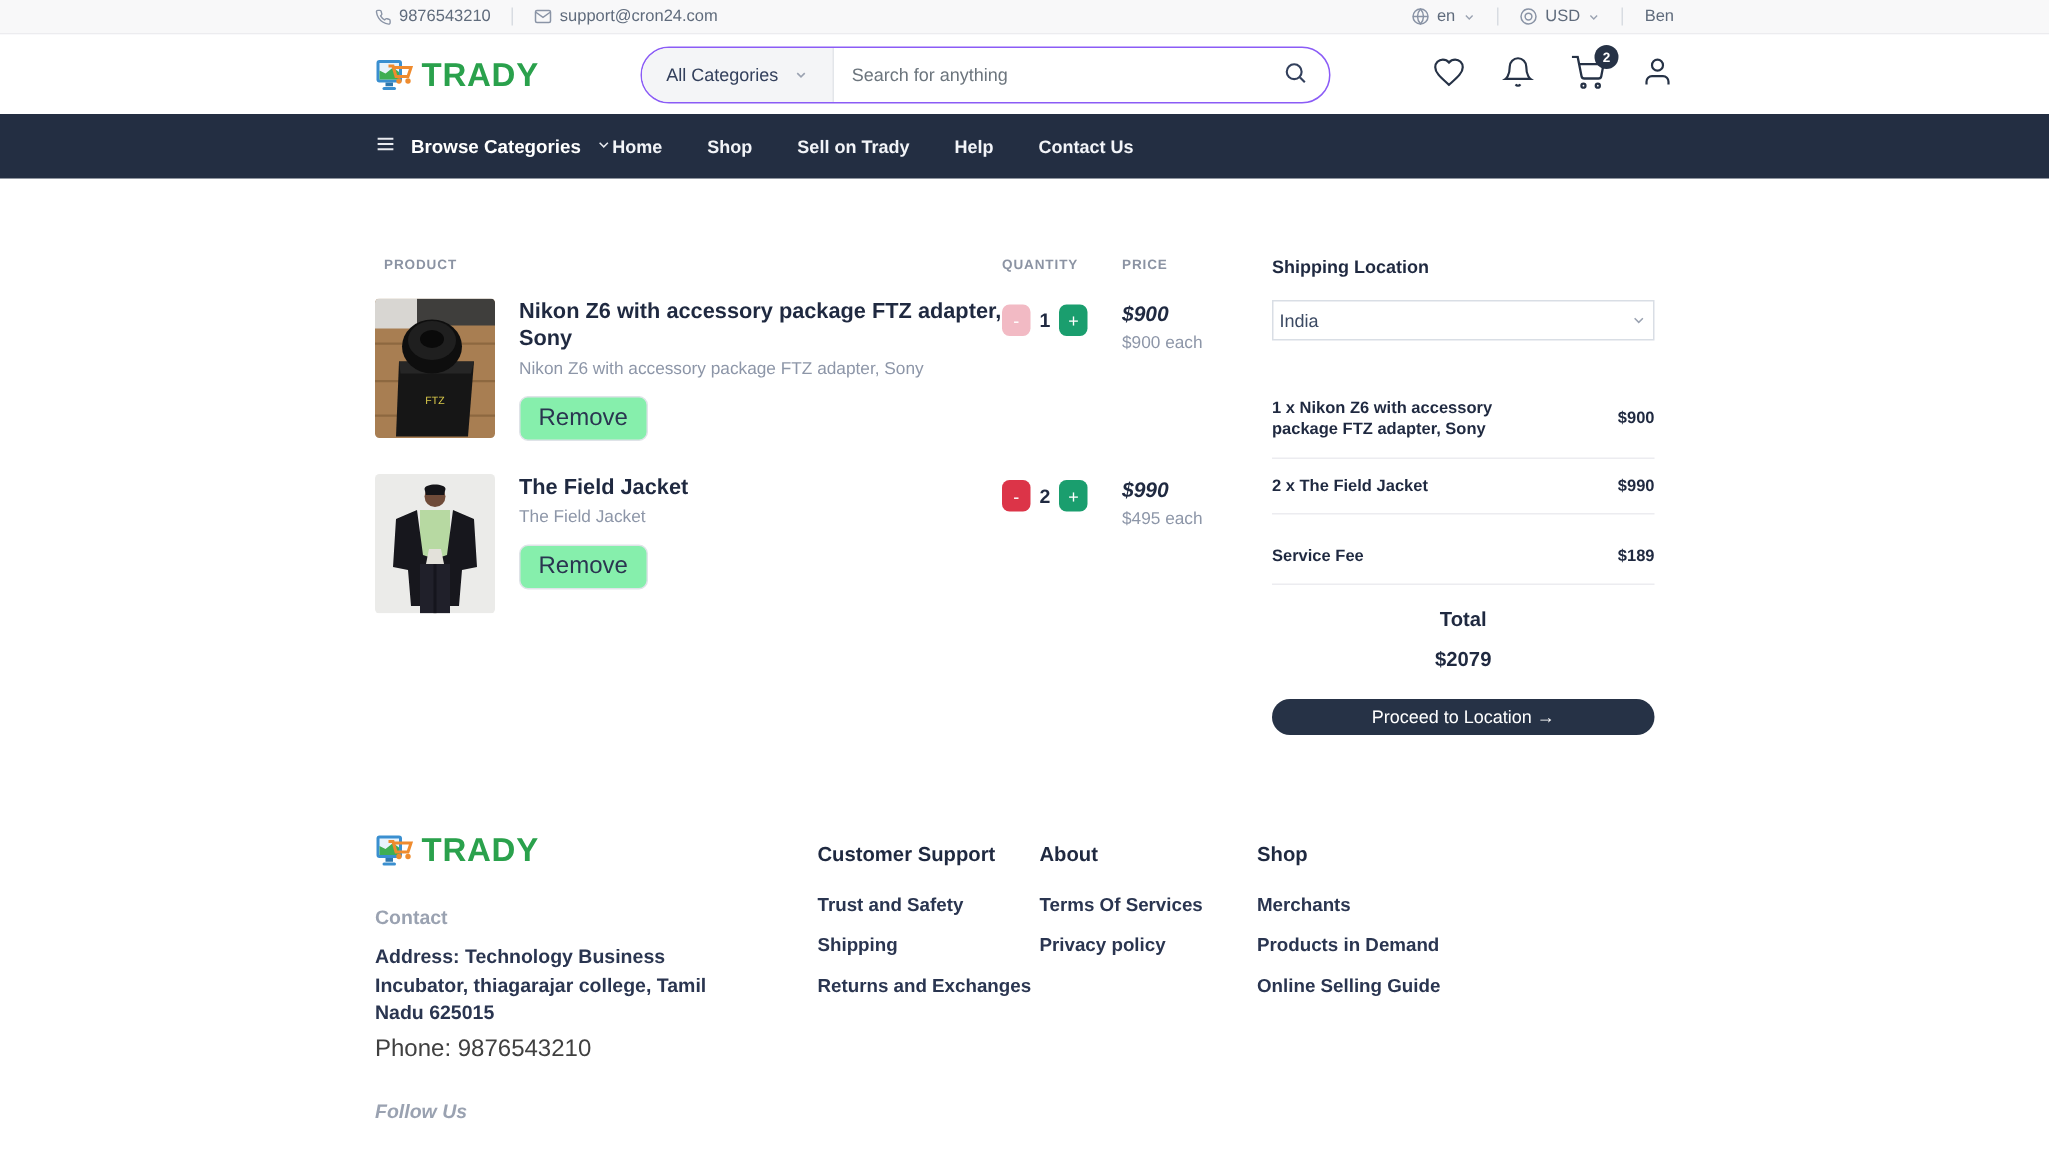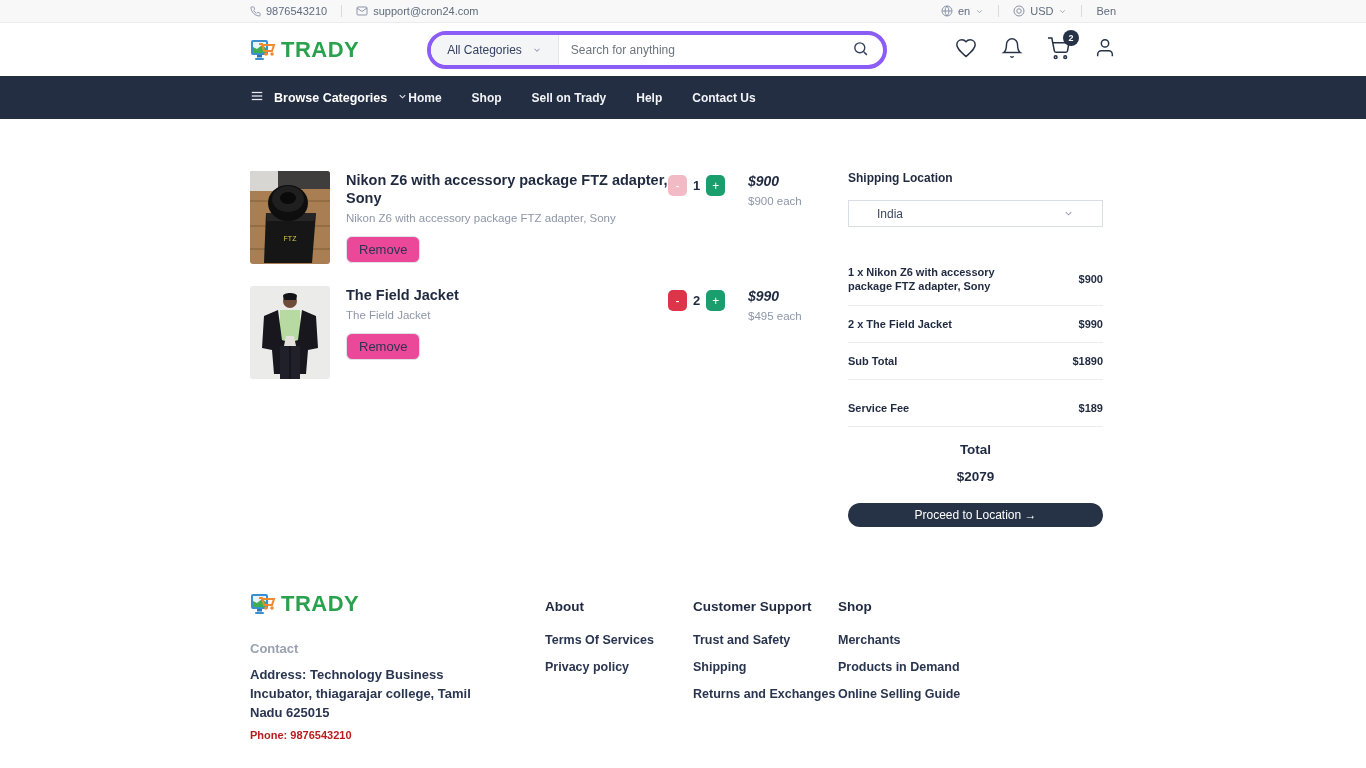--- a/index.html
+++ b/index.html
@@ -21,21 +21,21 @@
   .tb-item { display: flex; align-items: center; gap: 5px; }
   .tb-sep { width: 1px; height: 12px; background: #d8dce2; margin: 0 6px; }
   .tb-icon svg { display: block; stroke: #8a94a6; }
   .chev svg { display: block; stroke: #9aa2b1; }
 
   
   .header { background: #fff; height: 53px; }
   .header .container { display: flex; align-items: center; justify-content: space-between; height: 100%; }
   .brand { display: flex; align-items: center; gap: 4px; cursor: pointer; }
   .brand-text { font-size: 22px; font-weight: bold; color: #2aa14c; letter-spacing: 0.5px; }
-  .search-wrap { display: flex; align-items: center; width: 460px; height: 38px; border: 4px solid #8b5cf6; border-radius: 19px; overflow: hidden; background: #fff; }
+  .search-wrap { display: flex; align-items: center; width: 460px; height: 38px; border: 1px solid #8b5cf6; border-radius: 19px; overflow: hidden; background: #fff; }
   .cat-select { display: flex; align-items: center; gap: 10px; background: #f4f5f7; border-right: 1px solid #e3e6ea; height: 100%; padding: 0 16px; font-size: 12px; color: #33405c; cursor: pointer; white-space: nowrap; }
   .search-input { flex: 1; border: none; outline: none; height: 100%; padding: 0 12px; font-size: 12px; font-family: "Liberation Sans", sans-serif; color: #333; background: transparent; }
   .search-input::placeholder { color: #6c757d; }
   .search-btn { background: none; border: none; padding: 0 14px 0 6px; cursor: pointer; display: flex; align-items: center; }
   .hdr-icons { display: flex; align-items: center; gap: 24px; }
   .hdr-icon { position: relative; cursor: pointer; display: flex; }
   .hdr-icon svg { stroke: #263246; }
   .cart-badge { position: absolute; top: -7px; right: -9px; background: #263246; color: #fff; font-size: 9px; font-weight: bold; width: 16px; height: 16px; border-radius: 50%; display: flex; align-items: center; justify-content: center; }
 
   
@@ -49,48 +49,48 @@
   
   .main { margin-top: 52px; }
   .main .container { display: flex; gap: 38px; align-items: flex-start; }
   .cart-col { width: 560px; }
   .cart-head { display: grid; grid-template-columns: 418px 80px 1fr; font-size: 9px; font-weight: bold; letter-spacing: 0.6px; color: #8b93a3; margin-bottom: 18px; }
   .cart-head .ph { padding-left: 6px; }
   .cart-row { display: grid; grid-template-columns: 96px 322px 80px 1fr; margin-bottom: 22px; }
   .p-img { width: 80px; height: 93px; border-radius: 3px; overflow: hidden; display: block; }
   .p-title { font-size: 14.5px; font-weight: bold; color: #1f2940; line-height: 1.25; }
   .p-sub { font-size: 11.5px; color: #8d96a8; margin-top: 5px; }
-  .remove-btn { margin-top: 12px; background: #ec4899; border: 1px solid #dfe3e8; border-radius: 6px; padding: 5px 12px; font-size: 13px; color: #2a3550; font-family: "Liberation Sans", sans-serif; cursor: pointer; }
+  .remove-btn { margin-top: 12px; background: #86efac; border: 1px solid #dfe3e8; border-radius: 6px; padding: 5px 12px; font-size: 16px; color: #2a3550; font-family: "Liberation Sans", sans-serif; cursor: pointer; }
   .qty { display: flex; align-items: flex-start; gap: 6px; padding-top: 4px; }
   .qty-btn { width: 19px; height: 21px; border: none; border-radius: 5px; color: #fff; font-size: 12px; line-height: 1; cursor: pointer; font-family: "Liberation Sans", sans-serif; }
   .qty-minus-soft { background: #f2bac4; }
   .qty-minus { background: #dc3448; }
   .qty-plus { background: #1a9e6e; }
   .qty-num { font-size: 13px; font-weight: bold; color: #1f2940; padding-top: 3px; }
   .price-main { font-size: 14px; font-weight: bold; font-style: italic; color: #1f2940; padding-top: 2px; }
   .price-each { font-size: 11.5px; color: #8d96a8; margin-top: 6px; }
 
   
   .summary-col { width: 255px; }
   .ship-heading { font-size: 12px; font-weight: bold; color: #1f2940; margin-bottom: 15px; }
-  .ship-select { display: flex; align-items: center; justify-content: space-between; border: 1px solid #d9dee5; border-radius: 0; height: 27px; padding: 0 28px; font-size: 12px; color: #3c4a63; cursor: pointer; background: #fff; }
+  .ship-select { display: flex; align-items: center; justify-content: space-between; border: 1px solid #d9dee5; border-radius: 0; height: 27px; padding: 0 4px; font-size: 12px; color: #3c4a63; cursor: pointer; background: #fff; }
   .sum-lines { margin-top: 27px; }
   .sum-line { display: flex; justify-content: space-between; align-items: center; gap: 10px; padding: 11px 0; border-bottom: 1px solid #ececf0; font-size: 11px; font-weight: bold; color: #1f2940; }
   .sum-line .lbl { max-width: 175px; line-height: 1.3; }
   .sum-line.fee { margin-top: 10px; }
   .sum-line.total { border-bottom: none; font-size: 13.5px; padding-top: 14px; flex-direction: column; }
   .checkout-btn { width: 100%; margin-top: 8px; background: #263246; color: #fff; border: none; border-radius: 12px; height: 24px; font-size: 12px; font-family: "Liberation Sans", sans-serif; cursor: pointer; }
 
   
   .footer { margin-top: 62px; }
   .footer .container.cols { display: grid; grid-template-columns: 295px 148px 145px 1fr; }
   .f-contact-head, .f-follow-head { font-size: 13px; font-weight: bold; color: #9aa2b1; }
   .f-contact-head { margin-top: 22px; }
   .f-addr { margin-top: 10px; font-size: 13px; font-weight: bold; color: #2a3550; line-height: 1.45; width: 250px; }
-  .f-phone { margin-top: 6px; font-size: 11px; font-weight: bold; color: #b91c1c; }
+  .f-phone { margin-top: 6px; font-size: 16px; font-weight: normal; color: #404040; }
   .f-follow-head { margin-top: 24px; font-style: italic; }
   .f-col-head { font-size: 13.5px; font-weight: bold; color: #1f2940; padding-top: 10px; }
   .f-links { list-style: none; margin-top: 18px; }
   .f-links li { margin-bottom: 12px; }
   .f-link { font-size: 12.5px; font-weight: bold; color: #2a3550; cursor: pointer; text-decoration: none; }
 </style>
 </head>
 <body>
 
 <div class="topbar">
@@ -252,20 +252,25 @@
       <a class="nav-link">Help</a>
       <a class="nav-link">Contact Us</a>
     </div>
   </div>
 </div>
 
 <div class="main">
   <div class="container">
 
     <div class="cart-col">
+      <div class="cart-head">
+        <span class="ph">PRODUCT</span>
+        <span>QUANTITY</span>
+        <span>PRICE</span>
+      </div>
 
       <div class="cart-row">
         <span class="p-img">
           <svg width="80" height="93" viewBox="0 0 80 93">
             <rect width="80" height="93" fill="#a87e52"></rect>
             <rect x="0" y="0" width="28" height="20" fill="#d8d6d2"></rect>
             <rect x="28" y="0" width="52" height="18" fill="#3f3e3c"></rect>
             <path d="M0 30h80M0 55h80M0 78h80" stroke="#8d6840" stroke-width="1.5"></path>
             <path d="M16 42h50l-4 50H14z" fill="#161616"></path>
             <path d="M16 42h50l-2 8H17z" fill="#262626"></path>
@@ -334,24 +339,20 @@
       </div>
       <div class="sum-lines">
         <div class="sum-line">
           <span class="lbl">1 x Nikon Z6 with accessory package FTZ adapter, Sony</span>
           <span>$900</span>
         </div>
         <div class="sum-line">
           <span class="lbl">2 x The Field Jacket</span>
           <span>$990</span>
         </div>
-        <div class="sum-line">
-          <span class="lbl">Sub Total</span>
-          <span>$1890</span>
-        </div>
         <div class="sum-line fee">
           <span class="lbl">Service Fee</span>
           <span>$189</span>
         </div>
         <div class="sum-line total">
           <span class="lbl">Total</span>
           <span>$2079</span>
         </div>
       </div>
       <button class="checkout-btn">Proceed to Location →</button>
@@ -385,33 +386,33 @@
       </div>
       <div class="f-phone">
         <span>Phone:</span>
         <span>9876543210</span>
       </div>
       <div class="f-follow-head">Follow Us</div>
 
     </div>
 
     <div>
-      <div class="f-col-head">About</div>
-      <ul class="f-links">
-        <li><a class="f-link">Terms Of Services</a></li>
-        <li><a class="f-link">Privacy policy</a></li>
-      </ul>
-    </div>
-
-    <div>
       <div class="f-col-head">Customer Support</div>
       <ul class="f-links">
         <li><a class="f-link">Trust and Safety</a></li>
         <li><a class="f-link">Shipping</a></li>
         <li><a class="f-link">Returns and Exchanges</a></li>
+      </ul>
+    </div>
+
+    <div>
+      <div class="f-col-head">About</div>
+      <ul class="f-links">
+        <li><a class="f-link">Terms Of Services</a></li>
+        <li><a class="f-link">Privacy policy</a></li>
       </ul>
     </div>
 
     <div>
       <div class="f-col-head">Shop</div>
       <ul class="f-links">
         <li><a class="f-link">Merchants</a></li>
         <li><a class="f-link">Products in Demand</a></li>
         <li><a class="f-link">Online Selling Guide</a></li>
       </ul>

